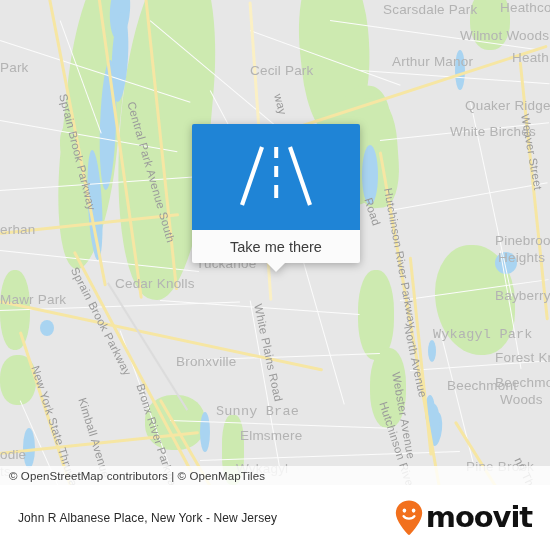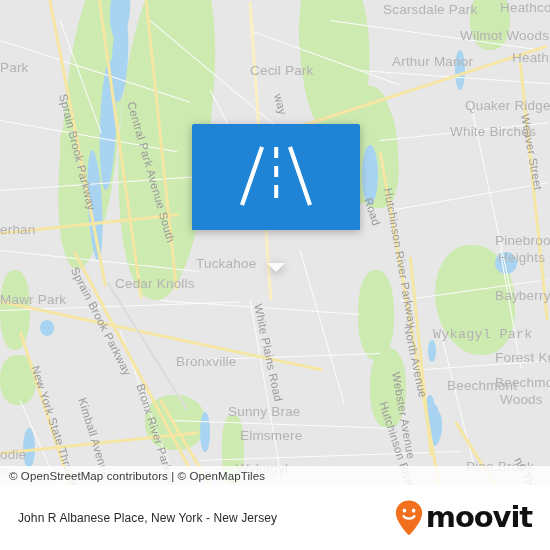--- a/index.html
+++ b/index.html
@@ -193,21 +193,21 @@
         <div class="lbl lg" style="left: 0px; top: 292px;">Mawr Park</div>
         <div class="lbl lg" style="left: 115px; top: 276px;">Cedar Knolls</div>
         <div class="lbl lg" style="left: 196px; top: 256px;">Tuckahoe</div>
         <div class="lbl lg" style="left: 495px; top: 288px;">Bayberry</div>
         <div class="lbl lg" style="left: 176px; top: 354px;">Bronxville</div>
         <div class="lbl lg" style="left: 433px; top: 327px; font-family: Liberation Mono, monospace;">Wykagyl Park</div>
         <div class="lbl lg" style="left: 495px; top: 350px;">Forest Knolls</div>
         <div class="lbl lg" style="left: 447px; top: 378px;">Beechmont</div>
         <div class="lbl lg" style="left: 495px; top: 375px;">Beechmont</div>
         <div class="lbl lg" style="left: 500px; top: 392px;">Woods</div>
-        <div class="lbl lg" style="left: 228px; top: 404px;">Sunny Brae</div>
+        <div class="lbl lg" style="left: 216px; top: 404px; font-family: Liberation Mono, monospace;">Sunny Brae</div>
         <div class="lbl lg" style="left: 240px; top: 428px;">Elmsmere</div>
         <div class="lbl lg" style="left: 450px; top: 459px; margin-left: 16px;">Pine Brook</div>
         <div class="lbl lg" style="left: 236px; top: 461px;">Wykagyl</div>
         <div class="lbl lg" style="left: 0px; top: 447px;">odie</div>
         <div class="lbl lg" style="left: 0px; top: 464px;">ts</div>
       </div>
 
     <div class="layer" id="road-labels">
         <div class="rlbl" style="left: 63px; top: 88px; transform: rotate(76deg);">Sprain Brook Parkway</div>
         <div class="rlbl" style="left: 131px; top: 96px; transform: rotate(74deg);">Central Park Avenue South</div>
@@ -233,20 +233,23 @@
     <div id="popup">
       <div id="popup-head">
         <svg width="80" height="72" viewBox="0 0 80 72">
           <line x1="26" y1="6" x2="6" y2="64" stroke="#ffffff" stroke-width="4.2" stroke-linecap="butt"></line>
           <line x1="54" y1="6" x2="74" y2="64" stroke="#ffffff" stroke-width="4.2" stroke-linecap="butt"></line>
           <rect x="38.2" y="6" width="4" height="11" fill="#ffffff"></rect>
           <rect x="38.2" y="25" width="4" height="11" fill="#ffffff"></rect>
           <rect x="38.2" y="44" width="4" height="13" fill="#ffffff"></rect>
         </svg>
       </div>
+      <div id="popup-foot">
+        <span>Take me there</span>
+      </div>
       <div id="popup-tail"></div>
     </div>
   </div>
 
   <div id="footer">
     <div id="footer-title">John R Albanese Place, New York - New Jersey</div>
     <div id="brand">
       <svg width="30" height="38" viewBox="0 0 30 38">
         <path d="M15 1.5 C7.5 1.5 1.8 7.1 1.8 14.1 C1.8 22.2 11.2 32.3 14.0 35.6 C14.5 36.2 15.5 36.2 16.0 35.6 C18.8 32.3 28.2 22.2 28.2 14.1 C28.2 7.1 22.5 1.5 15 1.5 Z" fill="#f2701d"></path>
         <ellipse cx="10.4" cy="11.6" rx="1.8" ry="2.1" fill="#ffffff"></ellipse>

